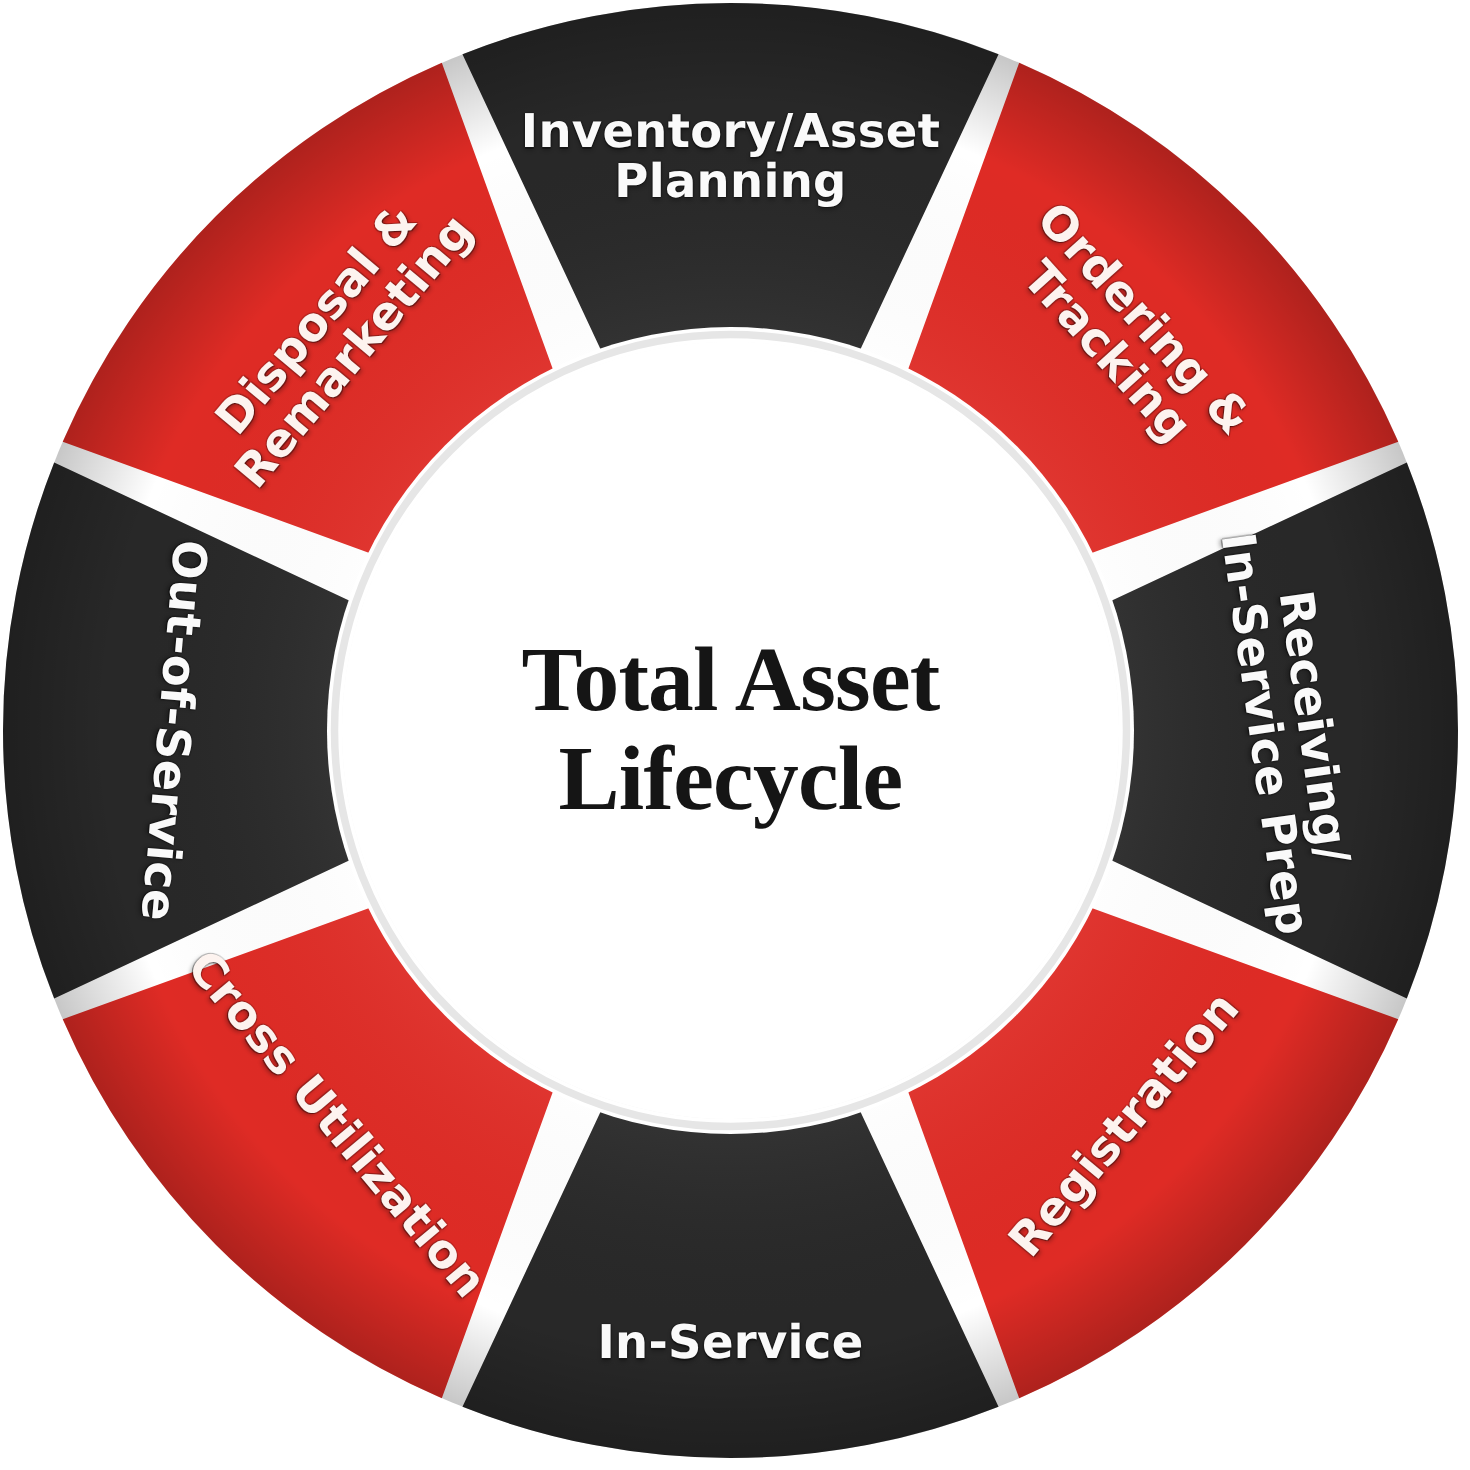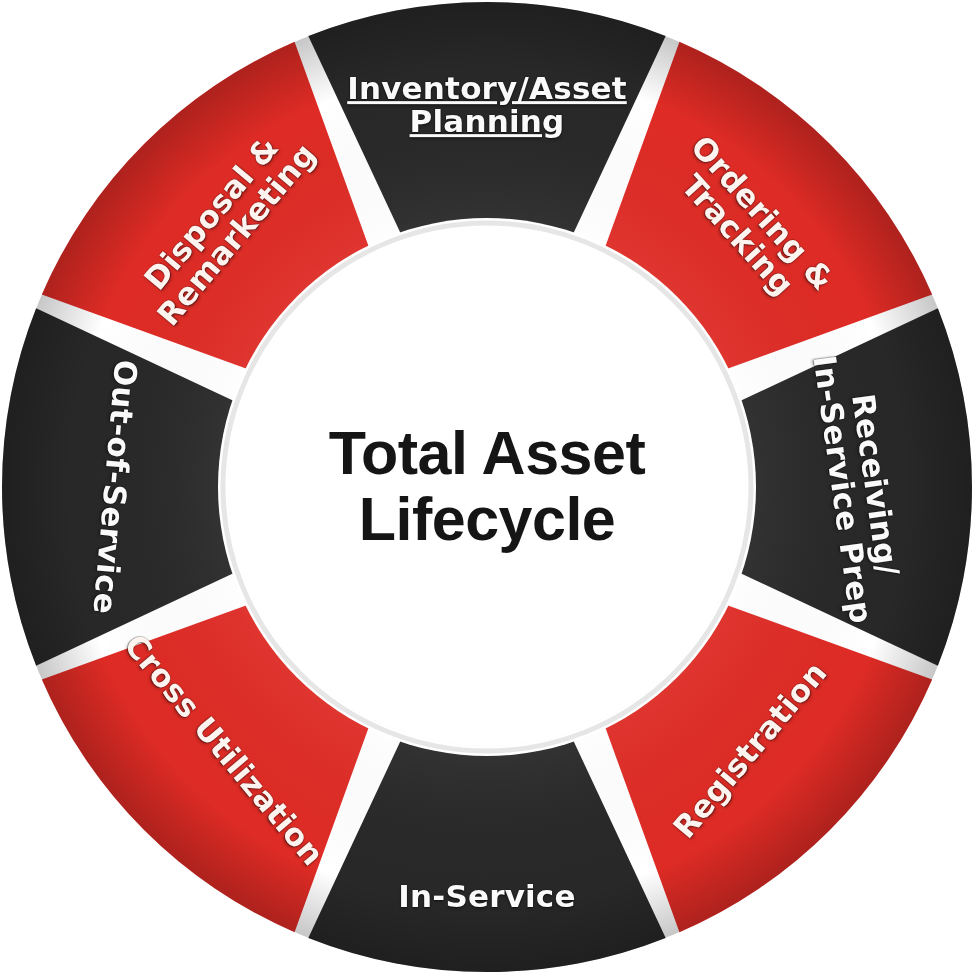--- a/index.html
+++ b/index.html
@@ -68,21 +68,21 @@
     background: #ffffff;
     box-shadow:
       0 0 0 3px #ffffff,
       0 0 0 7px #e9e9e9,
       0 3px 11px rgba(0,0,0,0.10) inset;
     display: flex;
     align-items: center;
     justify-content: center;
   }
   #center-title {
-    font-family: Liberation Sans, sans-serif;
+    font-family: Liberation Serif, serif;
     font-weight: bold;
     font-size: 61px;
     line-height: 1.08;
     color: #151515;
     text-align: center;
     white-space: pre-line;
     letter-spacing: -0.5px;
   }
 </style>
 </head>
@@ -120,21 +120,21 @@
     <circle cx="487" cy="487" r="264" fill="none" stroke="#e6e6e6" stroke-width="5"></circle>
     <circle cx="487" cy="487" r="259" fill="url(#innerGlow)"></circle>
   </svg>
 
   <div id="center-disc" style="left:228px; top:228px; width:518px; height:518px; box-shadow:none;">
     <div id="center-title">Total Asset
 Lifecycle</div>
   </div>
 
   <div id="labels-layer">
-      <div class="seg-label on-dark" style="left: 487px; top: 105px; transform: translateY(-50%) rotate(0deg); transform-origin: 50% 50%; text-decoration: underline;">Inventory/Asset
+      <div class="seg-label on-dark" style="left: 487px; top: 105px; transform: translateY(-50%) rotate(0deg); transform-origin: 50% 50%;">Inventory/Asset
 Planning</div>
       <div class="seg-label on-red" style="left: 750.044px; top: 223.956px; transform: translateY(-50%) rotate(48deg); transform-origin: 50% 50%;">Ordering &amp;
 Tracking</div>
       <div class="seg-label on-dark" style="left: 859px; top: 487px; transform: translateY(-50%) rotate(82deg); transform-origin: 50% 50%;">Receiving/
 In-Service Prep</div>
       <div class="seg-label on-red" style="left: 750.044px; top: 750.044px; transform: translateY(-50%) rotate(-50deg); transform-origin: 50% 50%;">Registration</div>
       <div class="seg-label on-dark" style="left: 487px; top: 867px; transform: translateY(-50%) rotate(0deg); transform-origin: 50% 50%; margin-top: 29px;">In-Service</div>
       <div class="seg-label on-red" style="left: 223.956px; top: 750.044px; transform: translateY(-50%) rotate(50deg); transform-origin: 50% 50%;">Cross Utilization</div>
       <div class="seg-label on-dark" style="left: 115px; top: 487px; transform: translateY(-50%) rotate(95deg); transform-origin: 50% 50%;">Out-of-Service</div>
       <div class="seg-label on-red" style="left: 223.956px; top: 223.956px; transform: translateY(-50%) rotate(-50deg); transform-origin: 50% 50%;">Disposal &amp;

